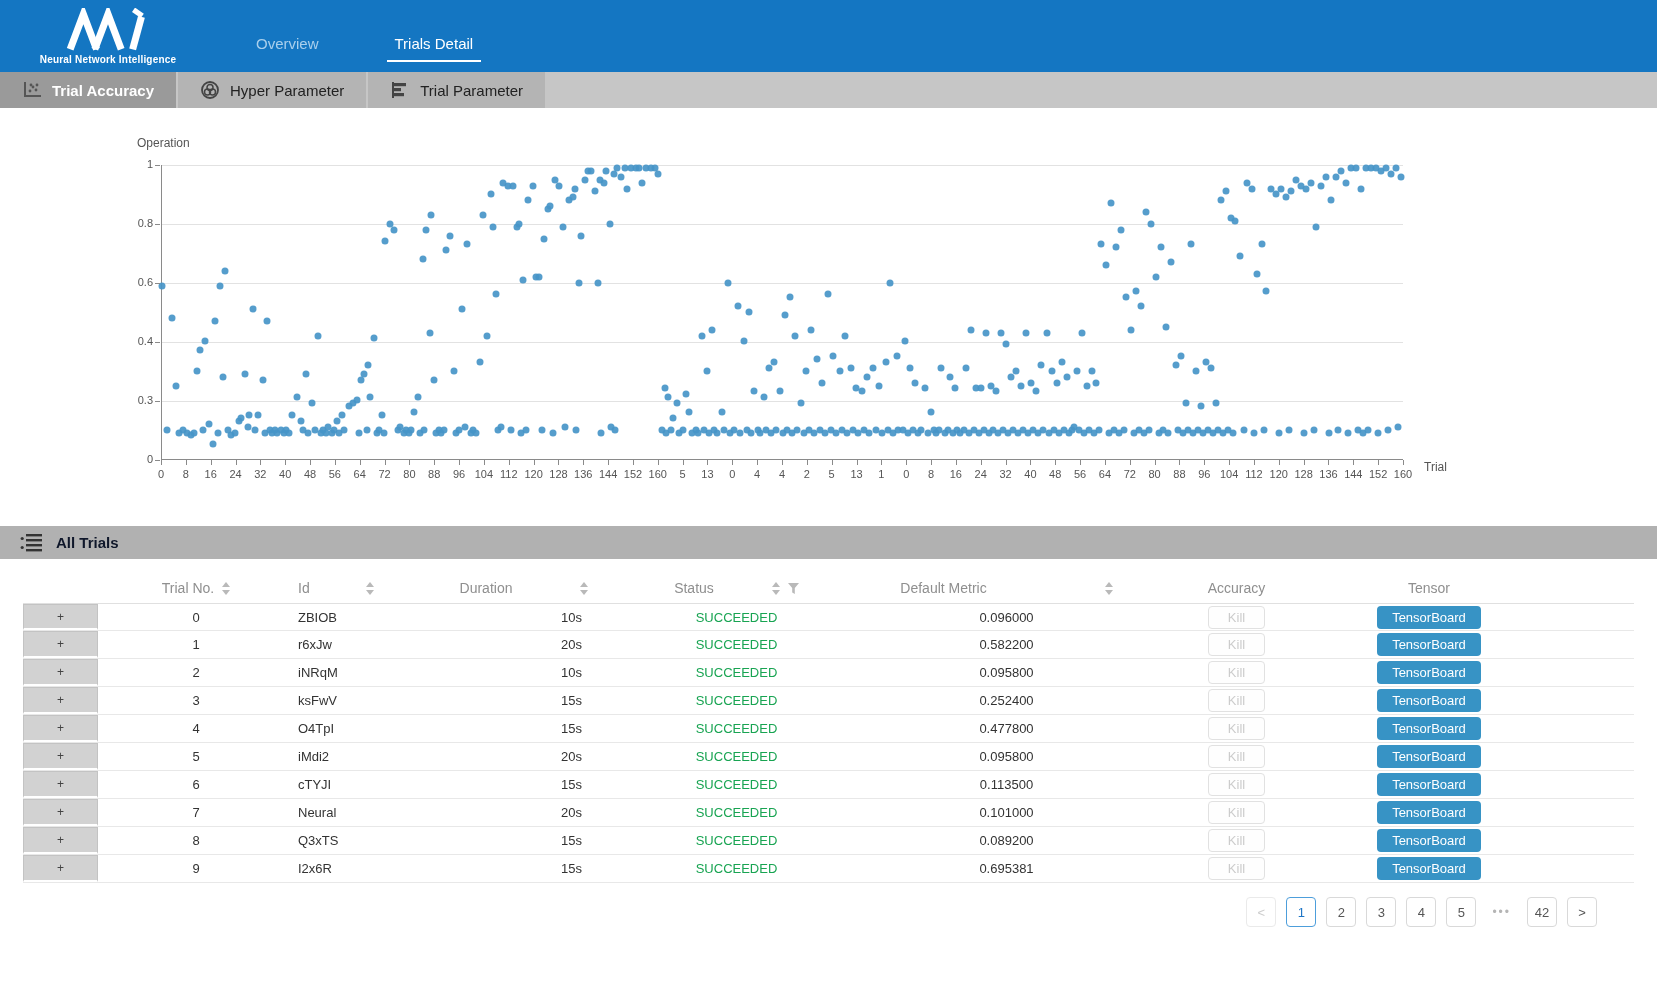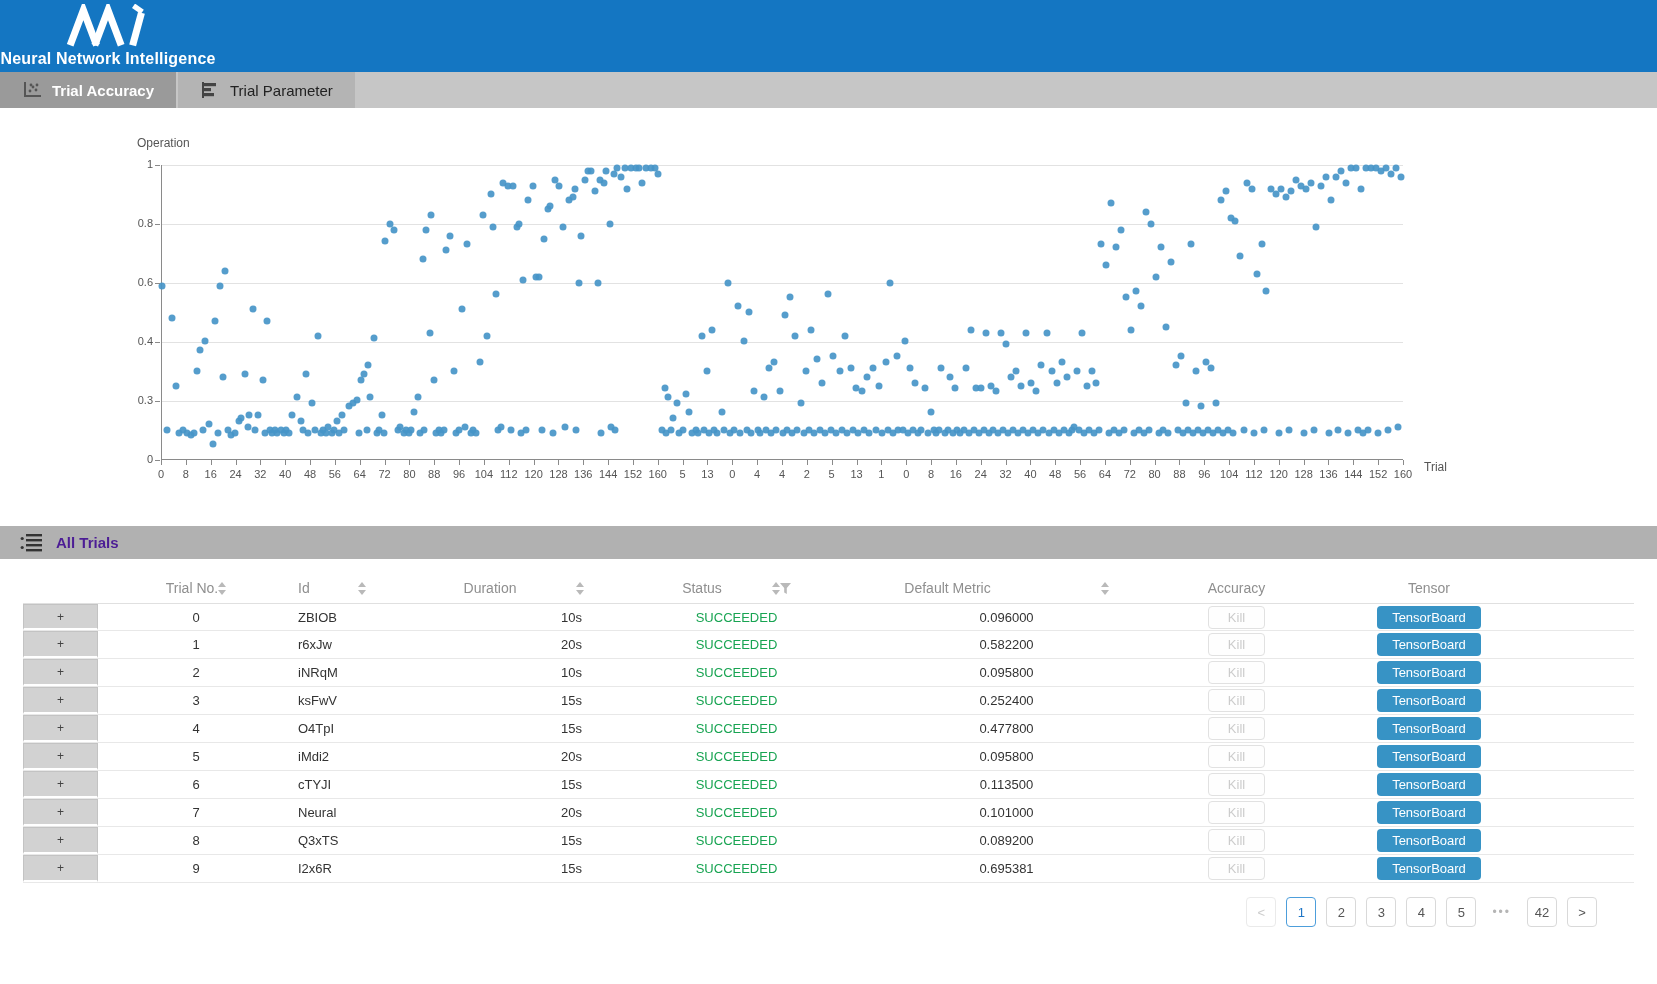--- a/index.html
+++ b/index.html
@@ -2,21 +2,21 @@
 <html><head>
 <meta charset="utf-8">
 <style>
   * { box-sizing: border-box; margin: 0; padding: 0; }
   html,body { width: 1657px; height: 984px; background:#fff; font-family:"Liberation Sans", sans-serif; }
 
   
   .navbar { height:72px; background:#1476c2; display:flex; align-items:center; }
   .brand { margin-left:28px; width:160px; display:flex; flex-direction:column; align-items:center; }
   .brand svg { display:block; }
-  .brand-sub { color:#fff; font-size:16px; font-weight:bold; letter-spacing:.2px; margin-top:2px; white-space:nowrap; }
+  .brand-sub { color:#fff; font-size:10px; font-weight:bold; letter-spacing:.2px; margin-top:2px; white-space:nowrap; }
   .nav-links { display:flex; align-items:flex-end; margin-left:60px; gap:60px; height:100%; padding-bottom:10px; }
   .nav-link { font-size:15px; color:#a9cfec; cursor:pointer; padding:0 8px 8px 8px; border-bottom:2px solid transparent; }
   .nav-link.active { color:#fff; border-bottom:2px solid #fff; }
 
   
   .tabbar { height:36px; background:#c6c6c6; display:flex; }
   .tab { display:flex; align-items:center; gap:10px; padding:0 22px; background:#b4b4b4; margin-right:2px; font-size:15px; color:#222; cursor:pointer; }
   .tab.active { background:#9a9a9a; color:#fff; font-weight:bold; }
   .tab svg { flex:0 0 auto; }
 
@@ -27,27 +27,27 @@
   .gridline { position:absolute; left:0; width:100%; height:1px; background:#e2e2e2; }
   .ytick-label { position:absolute; width:40px; text-align:right; font-size:11px; color:#555; }
   .ytick-dash { position:absolute; width:5px; height:1px; background:#8a8a8a; }
   .xtick-dash { position:absolute; width:1px; height:5px; background:#8a8a8a; }
   .xtick-label { position:absolute; font-size:11px; color:#555; transform:translateX(-50%); white-space:nowrap; }
   .chart-xname { position:absolute; left:1424px; top:352px; font-size:12px; color:#555; }
   .dot { position:absolute; width:7px; height:7px; border-radius:50%; background:#4695c8; opacity:.92; transform:translate(-50%,50%); }
 
   
   .alltrials-bar { height:33px; background:#b1b1b1; display:flex; align-items:center; padding-left:20px; gap:12px; }
-  .alltrials-title { font-size:15px; font-weight:bold; color:#4c1d95; }
+  .alltrials-title { font-size:15px; font-weight:bold; color:#0f172a; }
 
   
   .table-wrap { margin:14px 23px 0 23px; }
   .trow { display:grid; grid-template-columns:75px 196px 140px 180px 245px 295px 165px 220px 1fr; align-items:center; }
   .thead { height:30px; color:#8f8f8f; font-size:14px; }
-  .th { display:flex; align-items:center; justify-content:center; gap:0; }
+  .th { display:flex; align-items:center; justify-content:center; gap:8px; }
   .th.left { justify-content:flex-start; padding-left:4px; }
   .sort-icon svg, .filter-icon svg { display:block; }
   .databody .trow { height:28px; border-bottom:1px solid #e8e8e8; font-size:13px; color:#333; }
   .databody .trow:first-child { border-top:1px solid #e0e0e0; }
   .cell { text-align:center; }
   .cell.left { text-align:left; padding-left:4px; }
   .cell.dur { text-align:right; padding-right:32px; }
   .expander { align-self:stretch; background:#d2d2d2; border:1px solid #c3c3c3; border-bottom:2px solid #fff; display:flex; align-items:center; justify-content:center; font-size:12px; color:#444; cursor:pointer; }
   .status-ok { color:#18a452; }
   .kill-btn { display:inline-block; border:1px solid #e1e1e1; background:#fefefe; color:#ccc; font-size:13px; border-radius:4px; padding:3px 19px; cursor:default; }
@@ -65,35 +65,48 @@
 
 <div class="navbar">
   <div class="brand">
     <svg width="88" height="44" viewBox="0 0 96 50">
       <polyline points="5,47 20,7 35,47" fill="none" stroke="#fff" stroke-width="8"></polyline>
       <polyline points="33,47 48,7 63,47" fill="none" stroke="#fff" stroke-width="8"></polyline>
       <line x1="86" y1="10" x2="76" y2="47" stroke="#fff" stroke-width="8"></line>
       <line x1="77" y1="2" x2="87" y2="9" stroke="#fff" stroke-width="6"></line>
     </svg>
     <div class="brand-sub">Neural Network Intelligence</div>
+  </div>
+  <div class="nav-links">
+    <div class="nav-link">Overview</div>
+    <div class="nav-link active">Trials Detail</div>
   </div>
 </div>
 
 <div class="tabbar">
   <div class="tab active">
     <svg width="20" height="18" viewBox="0 0 20 18">
       <line x1="3" y1="1" x2="3" y2="15" stroke="#555" stroke-width="2"></line>
       <line x1="2" y1="15" x2="19" y2="15" stroke="#555" stroke-width="2"></line>
       <circle cx="8" cy="10" r="1.4" fill="#555"></circle>
         <circle cx="11" cy="6" r="1.4" fill="#555"></circle>
       <circle cx="14" cy="9" r="1.4" fill="#555"></circle>
         <circle cx="15" cy="4" r="1.4" fill="#555"></circle>
       <circle cx="9" cy="4" r="1.4" fill="#555"></circle>
     </svg>
     <span>Trial Accuracy</span>
+  </div>
+  <div class="tab">
+    <svg width="20" height="20" viewBox="0 0 20 20">
+      <circle cx="10" cy="10" r="8" fill="none" stroke="#444" stroke-width="1.8"></circle>
+      <circle cx="10" cy="7.5" r="3" fill="none" stroke="#444" stroke-width="1.5"></circle>
+      <circle cx="7.5" cy="12" r="3" fill="none" stroke="#444" stroke-width="1.5"></circle>
+      <circle cx="12.5" cy="12" r="3" fill="none" stroke="#444" stroke-width="1.5"></circle>
+    </svg>
+    <span>Hyper Parameter</span>
   </div>
   <div class="tab">
     <svg width="20" height="18" viewBox="0 0 20 18">
       <line x1="3" y1="1" x2="3" y2="17" stroke="#444" stroke-width="2"></line>
       <rect x="4" y="2" width="12" height="3.2" fill="#444"></rect>
       <rect x="4" y="7" width="7" height="3.2" fill="#444"></rect>
       <rect x="4" y="12" width="10" height="3.2" fill="#444"></rect>
     </svg>
     <span>Trial Parameter</span>
   </div>

